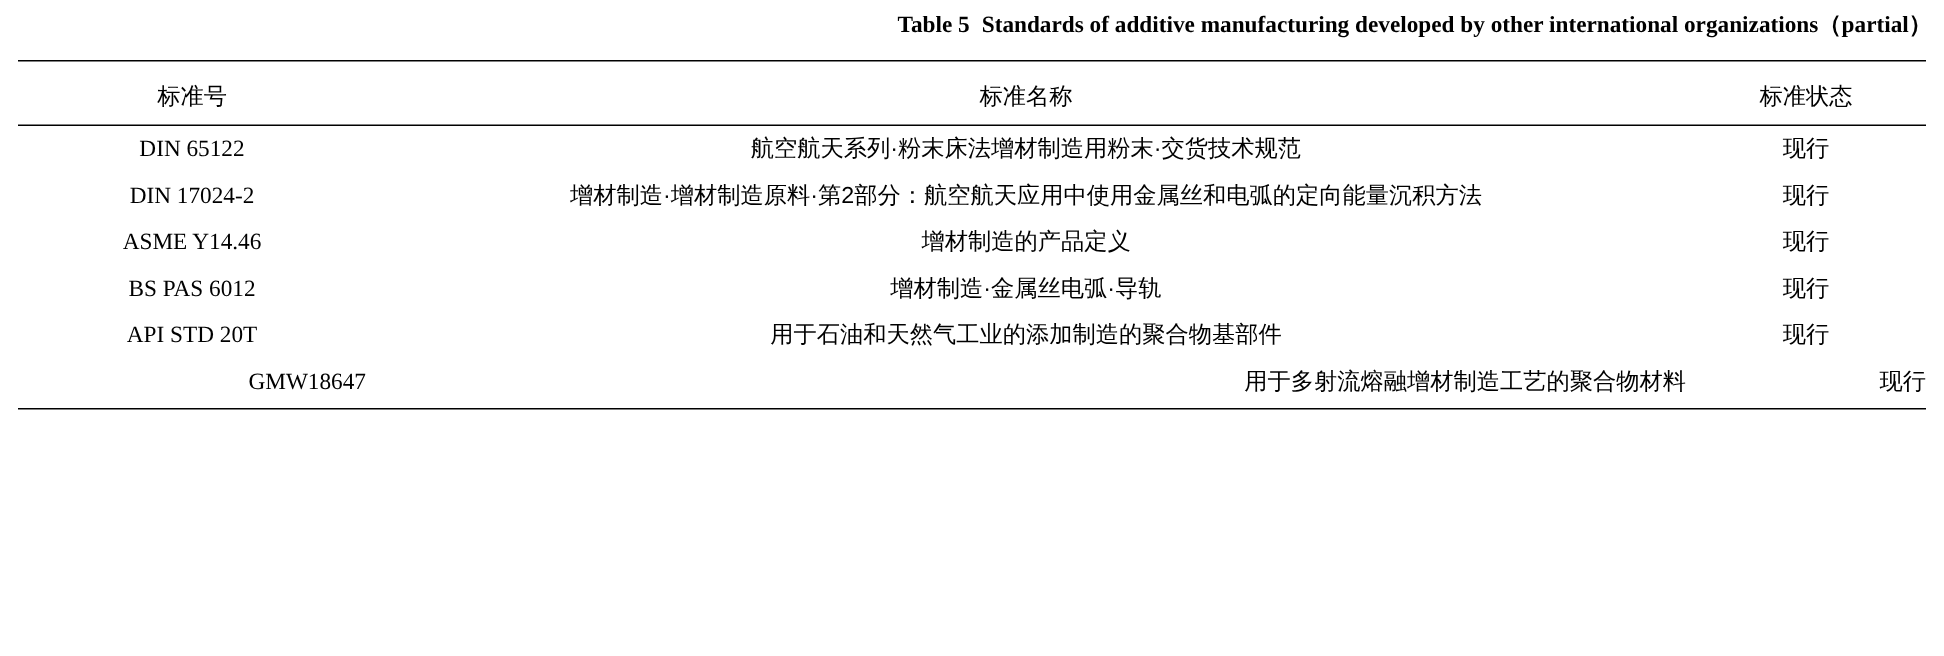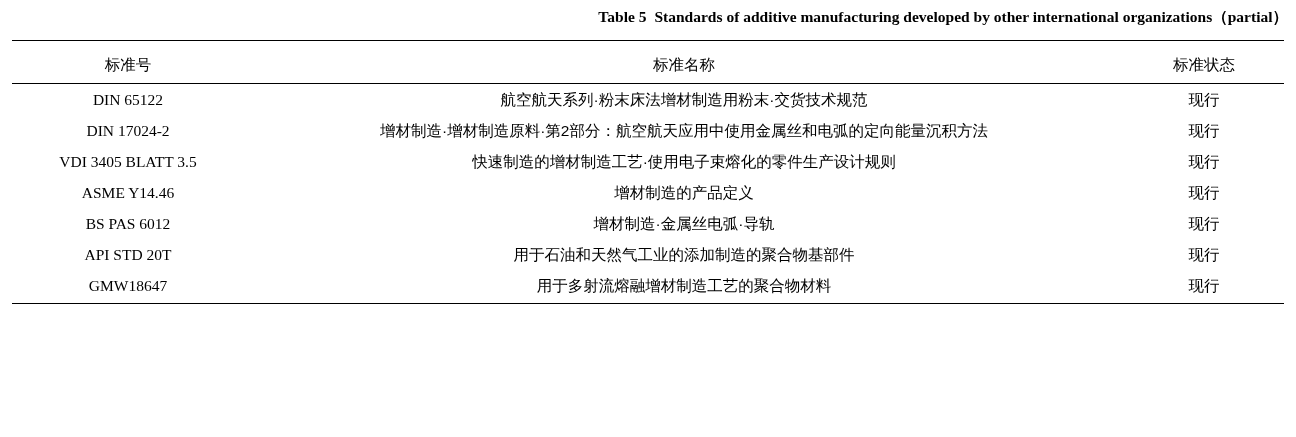--- a/index.html
+++ b/index.html
@@ -64,20 +64,21 @@
   table.std-table tbody td {
     font-size: 15.5px;
     text-align: center;
     padding: 5px 0 4px 0;
     line-height: 22px;
     border: none;
   }
   table.std-table tbody tr:last-child td {
     border-bottom: 1.6px solid #000;
     padding-bottom: 6px;
+    text-align: right;
   }
   .col-code { width: 232px; }
   .col-name { width: 880px; }
   .col-status { width: 160px; }
   td.code-cell {
     font-family: "Liberation Serif", "DejaVu Serif", serif;
     margin-top: 31px;
   }
   td.name-cell {
     font-family: Liberation Sans, sans-serif;
@@ -111,25 +112,20 @@
         <td class="code-cell">DIN 65122</td>
         <td class="name-cell">航空航天系列·粉末床法增材制造用粉末·交货技术规范</td>
         <td>现行</td>
       </tr>
       <tr>
         <td class="code-cell">DIN 17024-2</td>
         <td class="name-cell">增材制造·增材制造原料·第2部分：航空航天应用中使用金属丝和电弧的定向能量沉积方法</td>
         <td>现行</td>
       </tr>
       <tr>
-        <td class="code-cell">VDI 3405 BLATT 3.5</td>
-        <td class="name-cell">快速制造的增材制造工艺·使用电子束熔化的零件生产设计规则</td>
-        <td>现行</td>
-      </tr>
-      <tr>
         <td class="code-cell">ASME Y14.46</td>
         <td class="name-cell">增材制造的产品定义</td>
         <td>现行</td>
       </tr>
       <tr>
         <td class="code-cell">BS PAS 6012</td>
         <td class="name-cell">增材制造·金属丝电弧·导轨</td>
         <td>现行</td>
       </tr>
       <tr>

